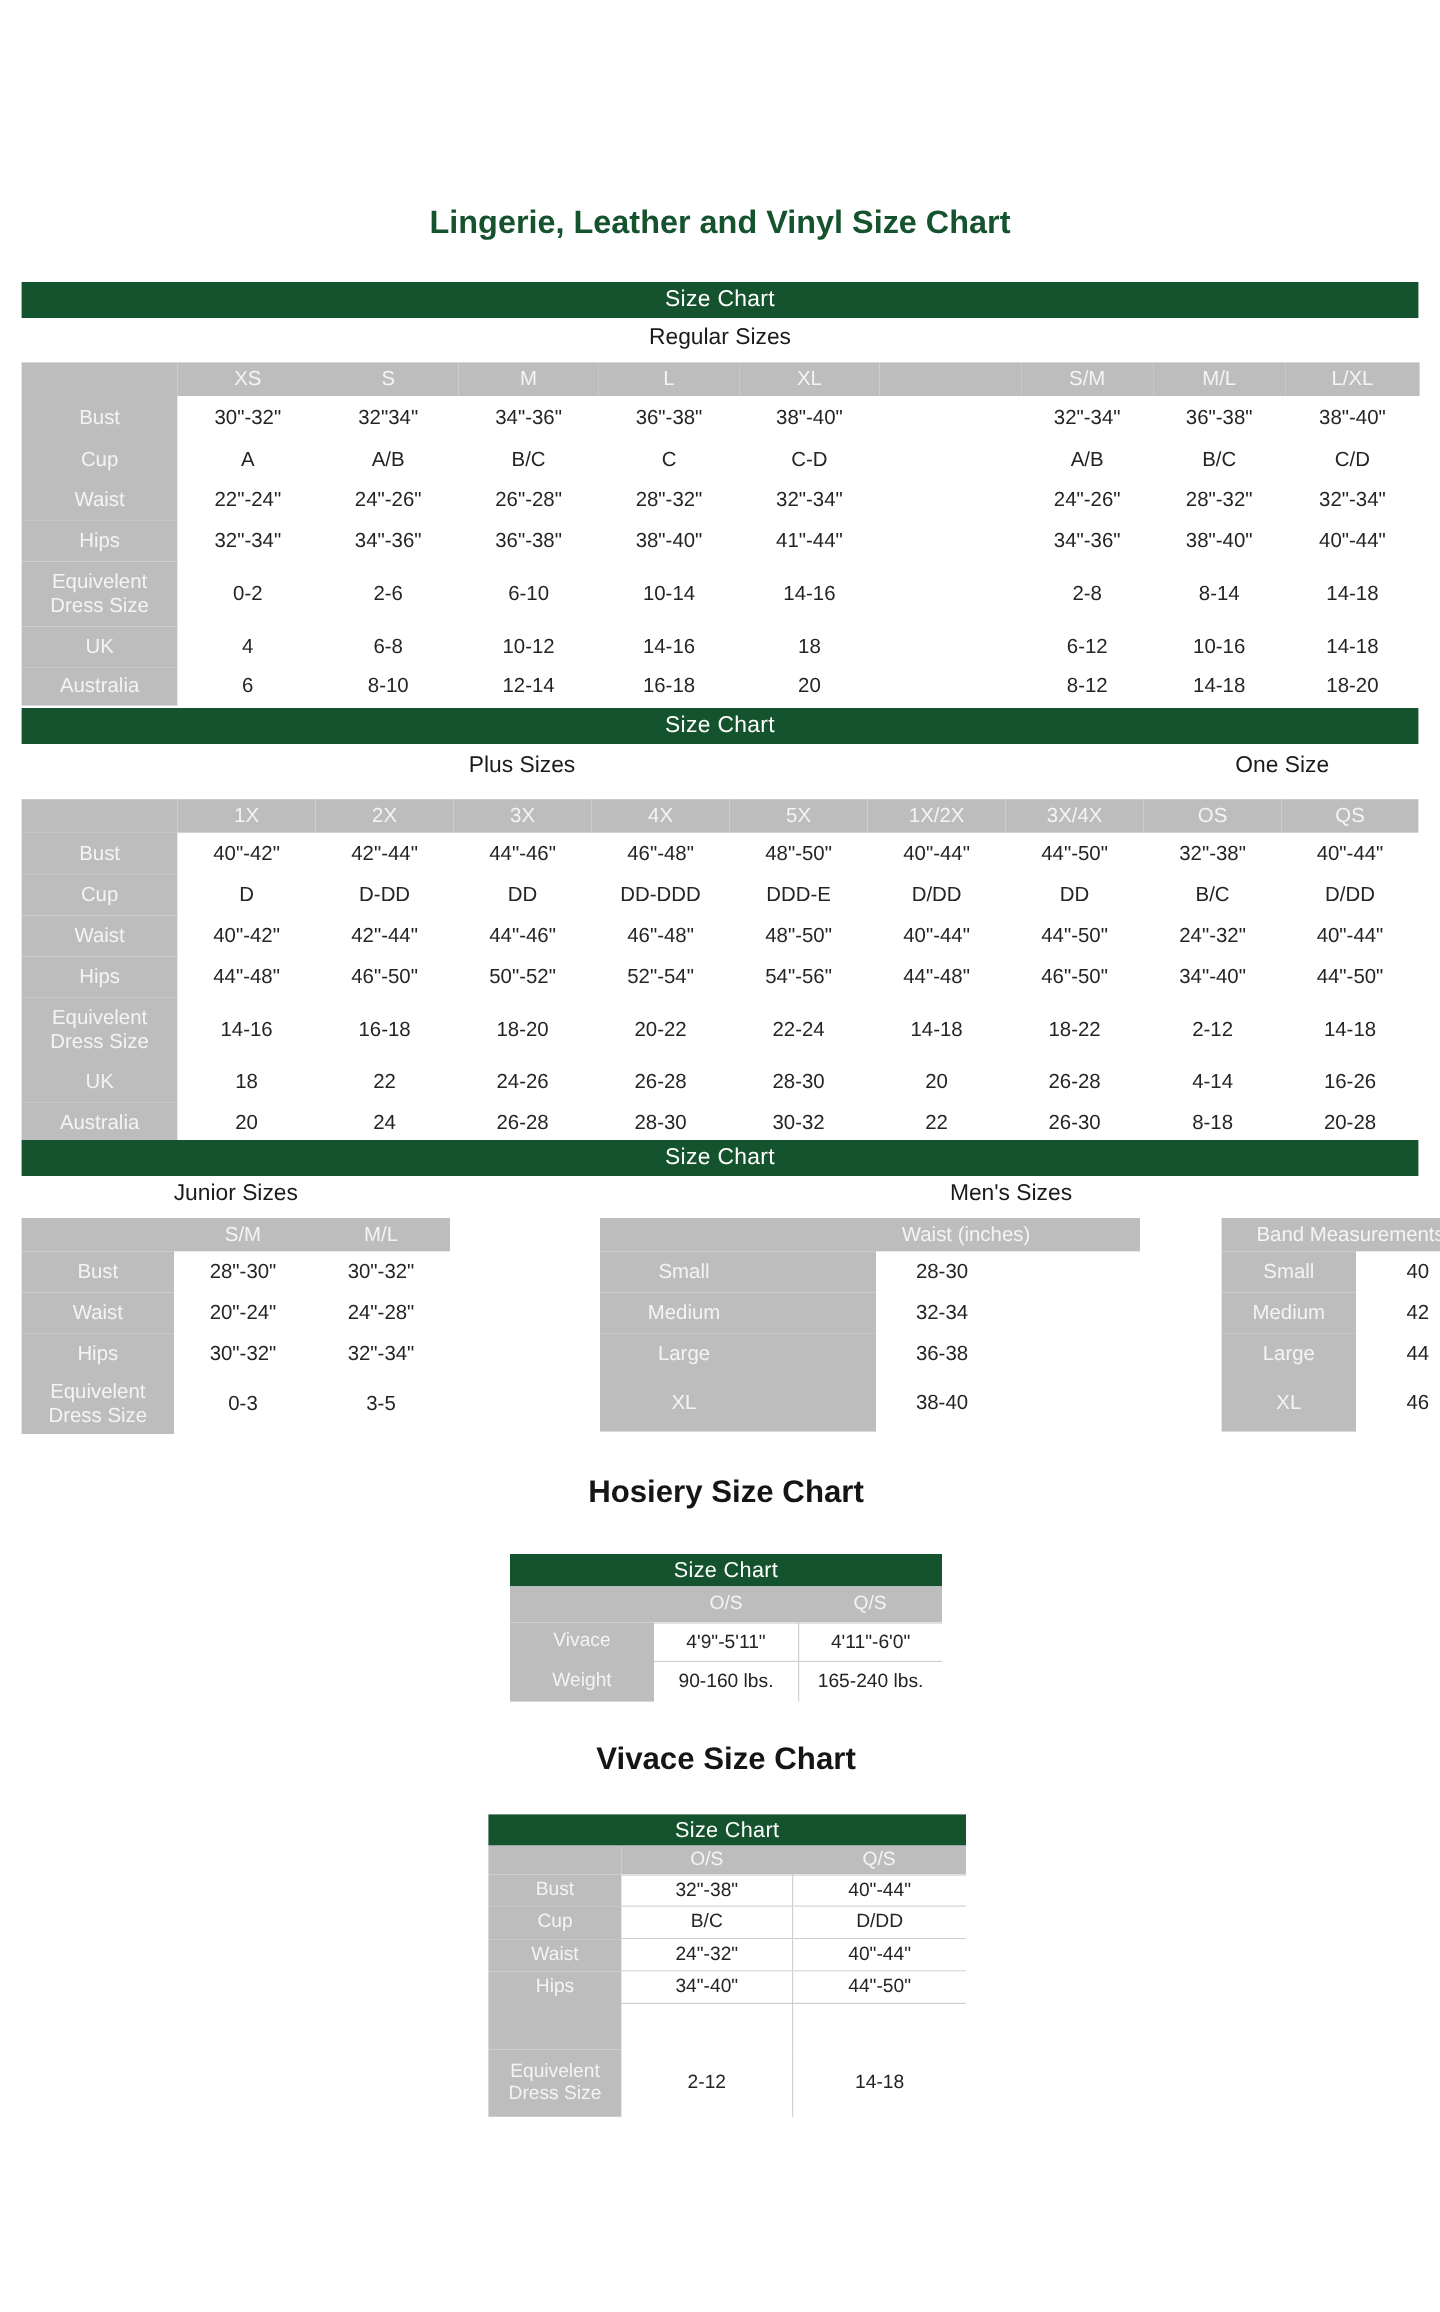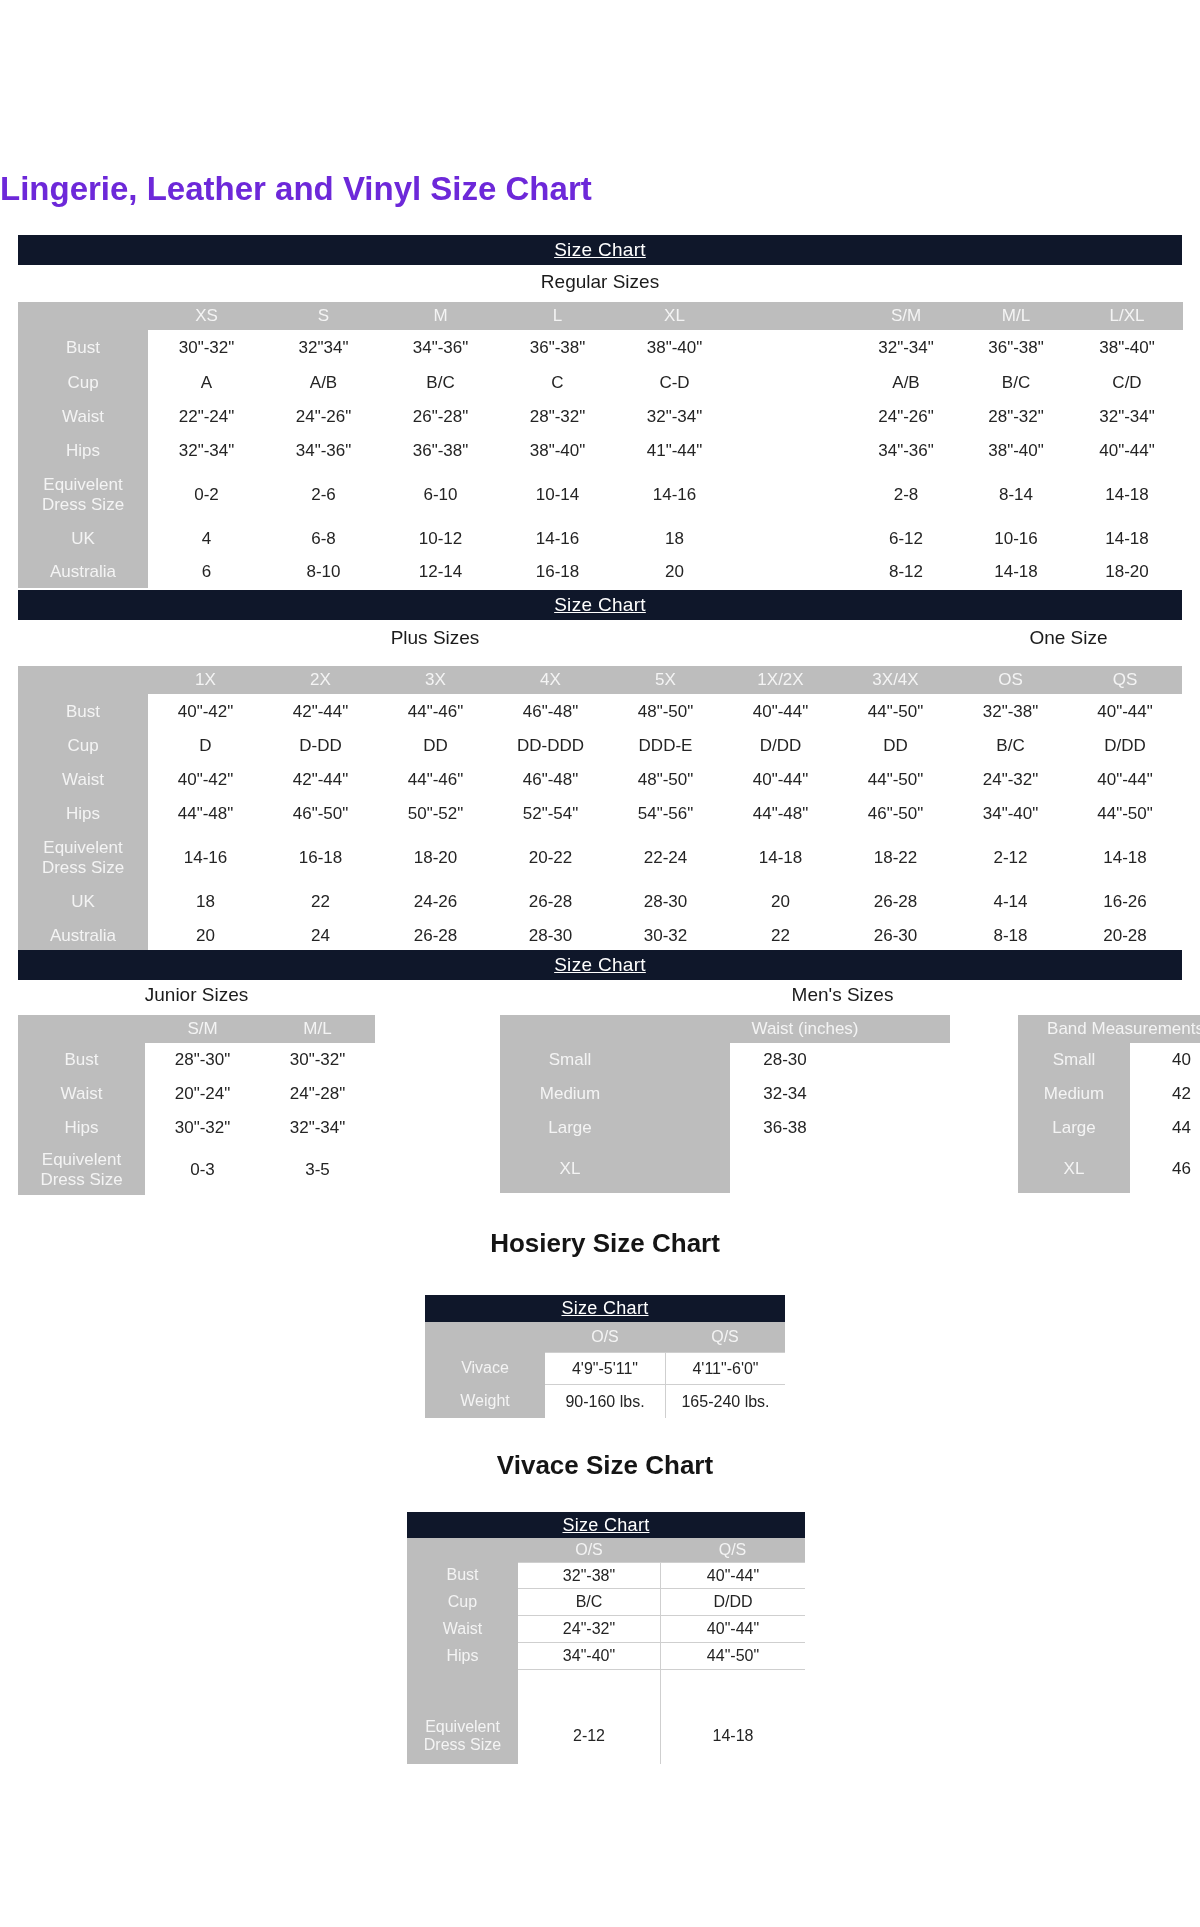--- a/index.html
+++ b/index.html
@@ -2,25 +2,25 @@
 <html><head>
 <meta charset="utf-8">
 <style>
   html,body{margin:0;padding:0;}
   body{
     width:1200px;height:1927px;position:relative;background:#ffffff;
     font-family:"Liberation Sans", sans-serif;
     -webkit-font-smoothing:antialiased;
   }
   .abs{position:absolute;}
-  .doc-title{font-size:33px;font-weight:700;color:#6d28d9;}
+  .doc-title{font-size:27px;font-weight:700;color:#14532d;text-align:center;}
   .sub-title{font-size:26px;font-weight:700;color:#151515;text-align:center;}
   .bar{
-    background:#0f172a;color:#ffffff;display:flex;align-items:center;justify-content:center;
-    font-size:19px;letter-spacing:.3px;text-decoration:underline;
+    background:#14532d;color:#ffffff;display:flex;align-items:center;justify-content:center;
+    font-size:19px;letter-spacing:.3px;
   }
   .bar.small{font-size:18px;}
   .sect-label{font-size:19px;color:#1b1b1b;text-align:center;}
   .tbl{position:absolute;display:grid;}
   .hcell{
     background:#bdbdbd;color:#f4f4f4;display:flex;align-items:center;justify-content:center;
     font-size:17px;
   }
   .lcell{
     background:#bdbdbd;color:#f4f4f4;display:flex;align-items:center;justify-content:center;
@@ -245,20 +245,21 @@
 <div class="tbl" style="left: 500px; top: 1015px; grid-template-columns: 230px 220px; grid-template-rows: 28px 34px 34px 34px 48px;">
     <div class="hcell"></div>
     <div class="hcell" style="padding-right: 70px;">Waist (inches)</div>
     <div class="lcell" style="padding-right: 90px;">Small</div>
     <div class="dcell" style="padding-right: 110px;">28-30</div>
     <div class="lcell" style="padding-right: 90px;">Medium</div>
     <div class="dcell" style="padding-right: 110px;">32-34</div>
     <div class="lcell" style="padding-right: 90px;">Large</div>
     <div class="dcell" style="padding-right: 110px;">36-38</div>
     <div class="lcell" style="padding-right: 90px;">XL</div>
+    <div class="dcell" style="padding-right: 110px;">38-40</div>
   </div>
 <div class="tbl" style="left: 970px; top: 1015px; grid-template-columns: 112px 103px; grid-template-rows: 28px 34px 34px 34px 48px; padding-left: 48px;">
     <div class="hcell" style="grid-column: 1 / -1;">Band Measurements</div>
     <div class="lcell">Small</div>
     <div class="dcell">40</div>
     <div class="lcell">Medium</div>
     <div class="dcell">42</div>
     <div class="lcell">Large</div>
     <div class="dcell">44</div>
     <div class="lcell">XL</div>

